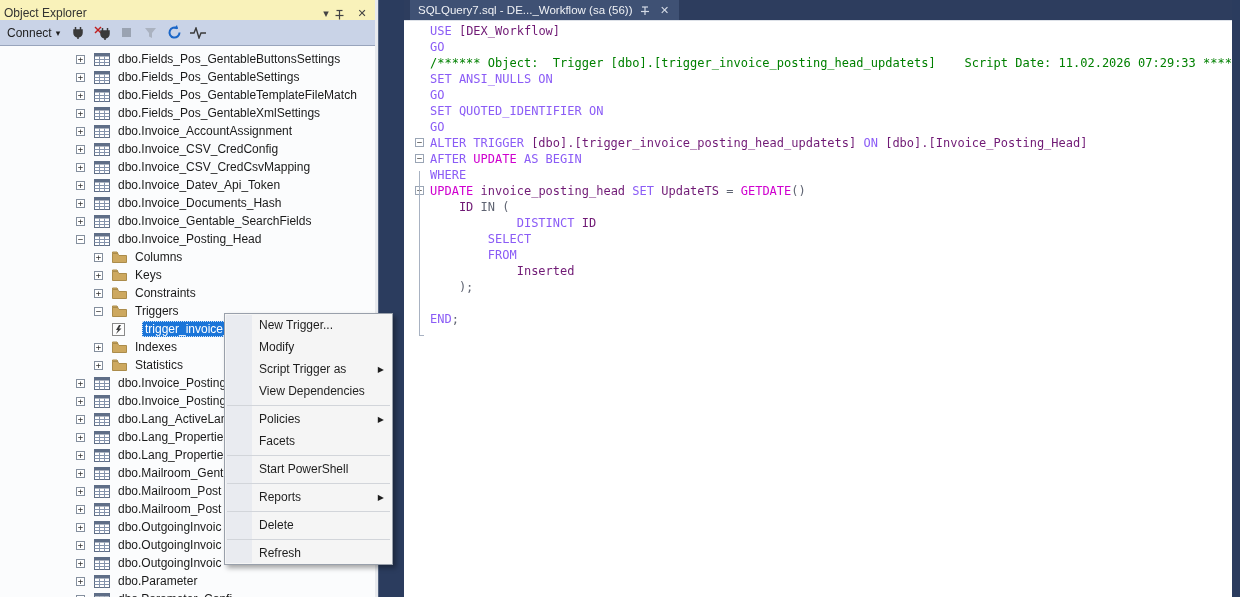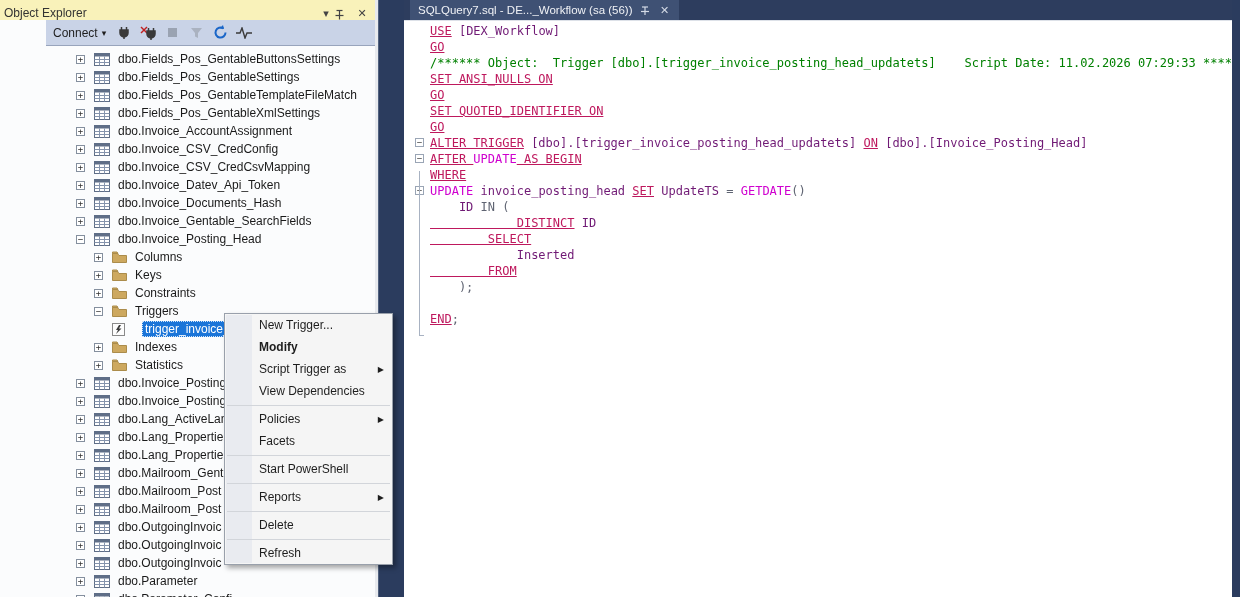--- a/index.html
+++ b/index.html
@@ -5,21 +5,21 @@
   * { box-sizing: border-box; margin: 0; padding: 0; }
   html,body { width:1240px; height:597px; overflow:hidden; }
   body { font-family: "Liberation Sans", sans-serif; background:#2b3c5e; position:relative; }
   #root { position:absolute; inset:0; width:1240px; height:597px; }
 
   
   .oe-panel { position:absolute; left:0; top:0; width:378px; height:597px; background:#fbfcfd; border-right:3px solid #e8eaee; }
   .oe-title { height:20px; background:#f9f2ba; display:flex; align-items:flex-end; padding:0 4px; font-size:12px; color:#333; }
   .oe-title .t { flex:1; }
   .oe-title .tb-ico { width:18px; text-align:center; color:#444; font-size:11px; cursor:default; }
-  .oe-toolbar { height:26px; background:#c9d3e7; border-bottom:1px solid #98a4bc; display:flex; align-items:center; padding:0 3px; gap:4px;margin-left:46px; }
+  .oe-toolbar { height:26px; background:#c9d3e7; border-bottom:1px solid #98a4bc; display:flex; align-items:center; padding:0 3px; gap:4px; }
   .oe-connect { font-size:12px; color:#1e1e1e; padding:2px 4px; display:flex; align-items:center; gap:4px; }
   .oe-connect .chev { font-size:9px; color:#1e1e1e; }
   .tool-ico { width:20px; height:20px; display:flex; align-items:center; justify-content:center; }
 
   
   .oe-tree { position:absolute; left:0; top:46px; width:375px; height:551px; overflow:hidden; background:#fbfcfd; padding-top:4px; }
   .tree-row { height:18px; display:flex; align-items:center; font-size:12px; color:#1a1a1a; white-space:nowrap; }
   .expand-box { width:9px; height:9px; border:1px solid #848f9e; background:#fff; font-size:9px; line-height:7px; text-align:center; color:#333; font-family:"DejaVu Sans Mono", monospace; flex:none; margin-right:9px; }
   .node-ico { flex:none; margin-right:5px; display:flex; align-items:center; }
   .row-label { padding:1px 3px; }
@@ -27,34 +27,34 @@
 
   
   .mid-strip { position:absolute; left:378px; top:0; width:26px; height:597px; background:#2b3c5e; border-left:1px solid #51627f; }
   .right-strip { position:absolute; left:1232px; top:0; width:8px; height:597px; background:#2b3c5e; }
   .tabbar { position:absolute; left:404px; top:0; width:836px; height:32px; background:#2d3d5e; }
   .doc-tab { position:absolute; left:6px; top:0; height:20px; background:#3f5174; color:#f0f2f6; font-size:11.5px; display:flex; align-items:center; padding:0 8px; gap:7px; }
   .doc-tab .tab-ico { color:#d4dae6; font-size:11px; width:12px; text-align:center; }
   .editor { position:absolute; left:404px; top:20px; width:828px; height:577px; background:#ffffff; border-top:1px solid #dde1e8; }
   .code-area { position:absolute; left:0; top:2px; width:828px; height:575px; font-family:"DejaVu Sans Mono", monospace; font-size:12px; line-height:16px; }
   .code-line { height:16px; white-space:pre; position:relative; padding-left:26px; }
-  .seg-k { color:#be185d;text-decoration:underline; }
+  .seg-k { color:#8b5cf6; }
   .seg-m { color:#cf00cf; }
   .seg-c { color:#008000; }
   .seg-g { color:#5f6472; }
   .seg-t { color:#701a75; }
   .outline-box { position:absolute; left:11px; top:3px; width:9px; height:9px; border:1px solid #9aa5b5; background:#fff; font-size:9px; line-height:7px; text-align:center; color:#444; }
   .outline-guide { position:absolute; left:15px; width:1px; background:#a8b2c2; }
   .outline-foot { position:absolute; left:15px; width:5px; height:1px; background:#a8b2c2; }
 
   
   .ctx-menu { position:absolute; left:224px; top:313px; width:169px; background:#f5f5f5; border:1px solid #99a0ab; box-shadow:3px 3px 5px rgba(0,0,0,0.35); z-index:50; }
   .ctx-gutter { position:absolute; left:1px; top:1px; bottom:1px; width:26px; background:#e9ebf0; }
   .ctx-item { position:relative; height:22px; display:flex; align-items:center; padding-left:34px; padding-right:8px; font-size:12px; color:#1e1e1e; }
-  .ctx-item.bold { font-weight:bold; }
+  .ctx-item.bold { font-weight:normal; }
   .ctx-item .arrow { margin-left:auto; font-size:8px; color:#1e1e1e; }
   .ctx-sep { height:6px; display:flex; align-items:center; position:relative; }
   .ctx-sep::after { content:""; position:absolute; left:2px; right:2px; top:3px; height:1px; background:#d2d5da; }
 
   svg { display:block; }
 </style>
 </head>
 <body>
 
 <div id="root">
@@ -85,22 +85,22 @@
         <div class="code-line"><span class="seg-k">GO</span></div>
         <div class="code-line"><span class="seg-k">SET QUOTED_IDENTIFIER ON</span></div>
         <div class="code-line"><span class="seg-k">GO</span></div>
         <div class="code-line"><span class="outline-box">−</span><span class="seg-k">ALTER TRIGGER</span><span class="seg-t"> [dbo].[trigger_invoice_posting_head_updatets] </span><span class="seg-k">ON</span><span class="seg-t"> [dbo].[Invoice_Posting_Head]</span></div>
         <div class="code-line"><span class="outline-box">−</span><span class="seg-k">AFTER </span><span class="seg-m">UPDATE</span><span class="seg-k"> AS BEGIN</span></div>
         <div class="code-line"><span class="seg-k">WHERE</span></div>
         <div class="code-line"><span class="outline-box">−</span><span class="seg-m">UPDATE</span><span class="seg-t"> invoice_posting_head </span><span class="seg-k">SET</span><span class="seg-t"> UpdateTS </span><span class="seg-g">=</span><span class="seg-t"> </span><span class="seg-m">GETDATE</span><span class="seg-g">()</span></div>
         <div class="code-line"><span class="seg-t">    ID </span><span class="seg-g">IN (</span></div>
         <div class="code-line"><span class="seg-k">            DISTINCT</span><span class="seg-t"> ID</span></div>
         <div class="code-line"><span class="seg-k">        SELECT</span></div>
+        <div class="code-line"><span class="seg-k">        FROM</span></div>
         <div class="code-line"><span class="seg-t">            Inserted</span></div>
-        <div class="code-line"><span class="seg-k">        FROM</span></div>
         <div class="code-line"><span class="seg-g">    );</span></div>
         <div class="code-line"></div>
         <div class="code-line"><span class="seg-k">END</span><span class="seg-g">;</span></div>
       </div>
     <div class="outline-guide" id="outline-guide" style="top:150px; height:164px;"></div>
     <div class="outline-foot" style="top:314px;"></div>
   </div>
   <div class="right-strip"></div>
 
   <div class="oe-panel">

